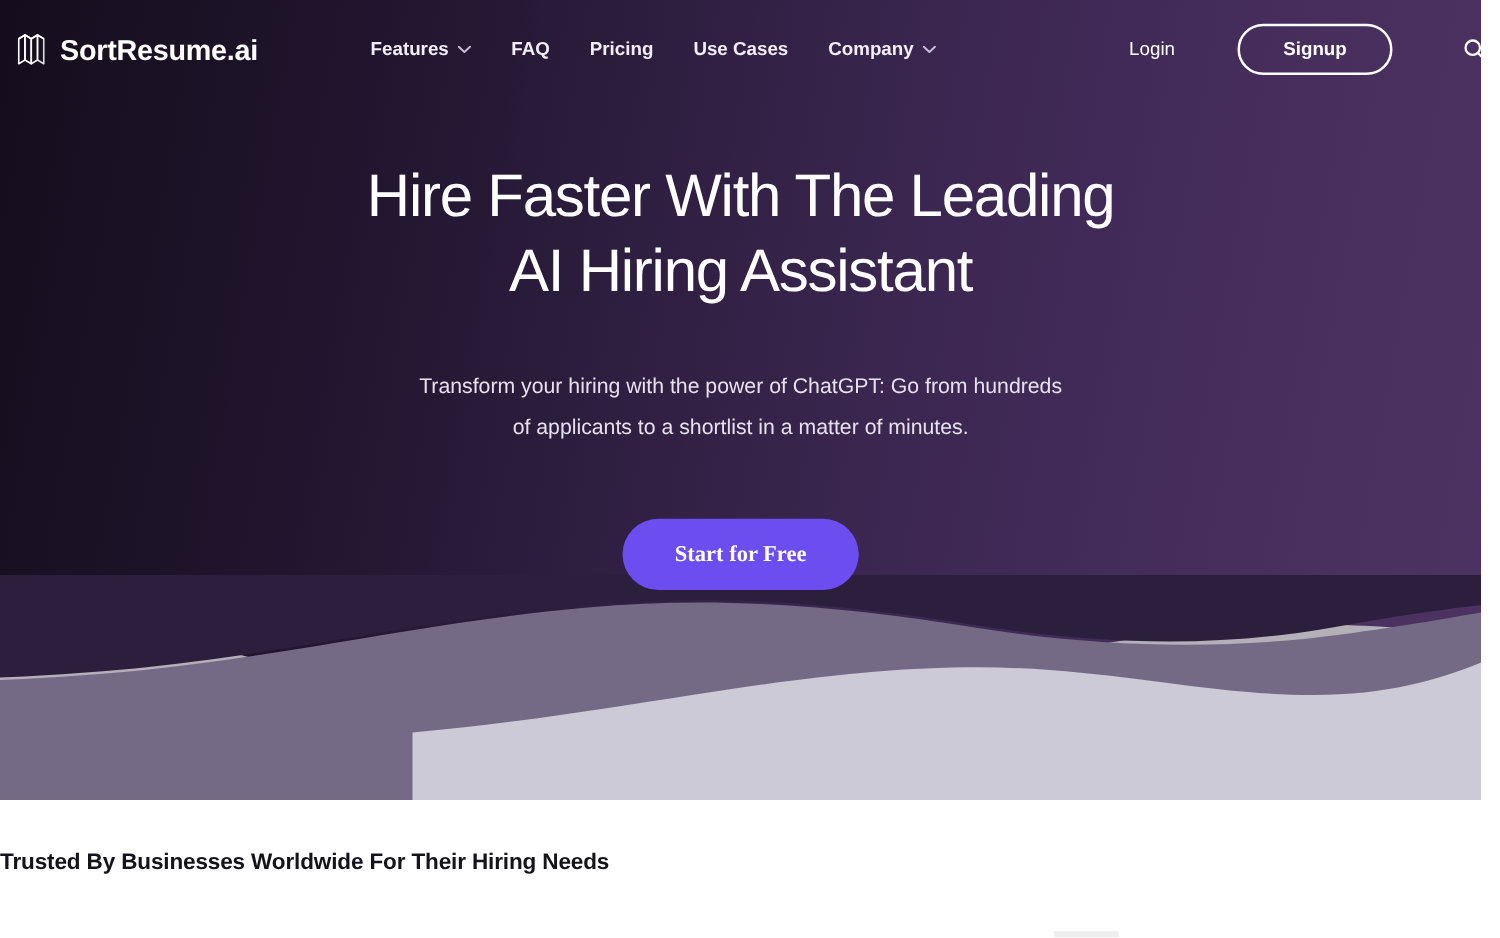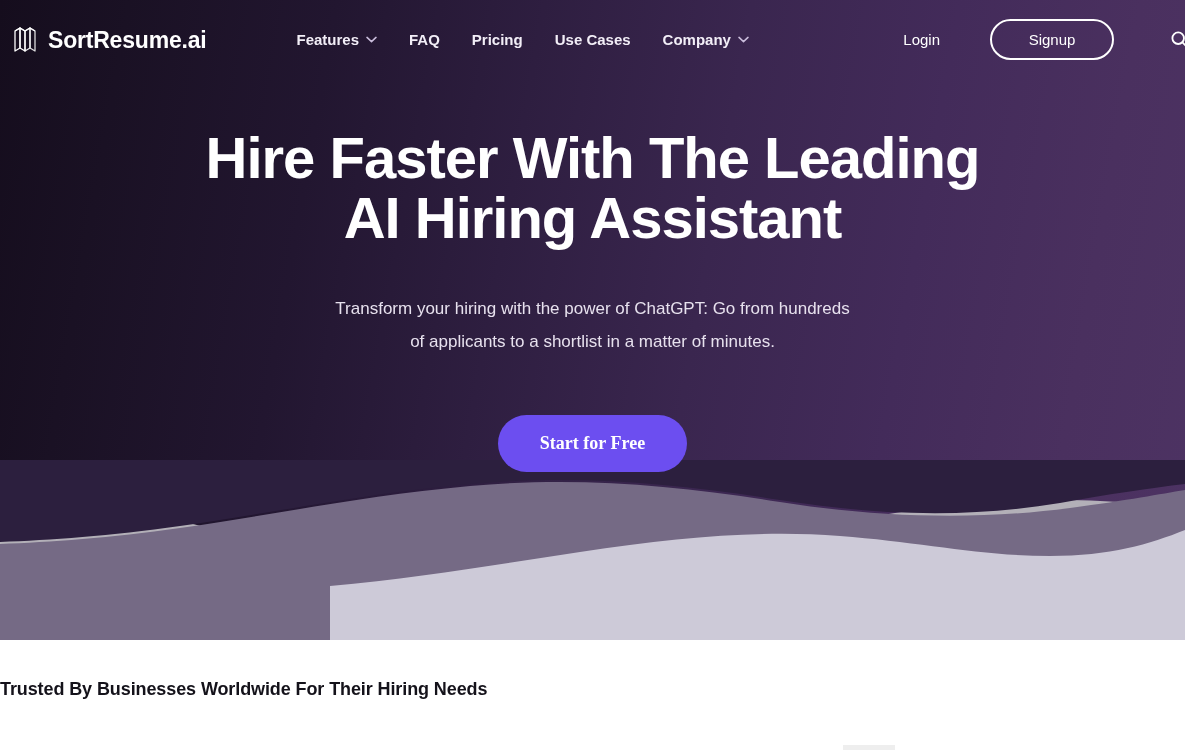--- a/index.html
+++ b/index.html
@@ -104,21 +104,21 @@
   #signup-btn {
     margin-left:32px;
     display:inline-flex; align-items:center; justify-content:center;
     width:124px; height:41px;
     border:2px solid #ffffff;
     border-radius:999px;
     background:transparent;
     color:#ffffff;
     font-family:"Liberation Sans", sans-serif;
     font-size:15px;
-    font-weight:400;
+    font-weight:700;
     cursor:pointer;
     white-space:nowrap;
   }
   #search-btn {
     margin-left:33px;
     margin-right:0;
     width:24px; height:24px;
     display:flex; align-items:center; justify-content:center;
     background:transparent; border:0;
     cursor:pointer;
@@ -127,22 +127,22 @@
 
   
   #hero-copy {
     position:absolute; top:128px; left:0;
     width:1185px;
     text-align:center;
     z-index:10;
   }
   #headline {
     color:#ffffff;
-    font-size:58px;
-    font-weight:700;
+    font-size:48px;
+    font-weight:400;
     line-height:60px;
     letter-spacing:-1px;
   }
   #subhead {
     margin-top:44px;
     color:#e7e1ee;
     font-size:17px;
     font-weight:400;
     line-height:33px;
   }

